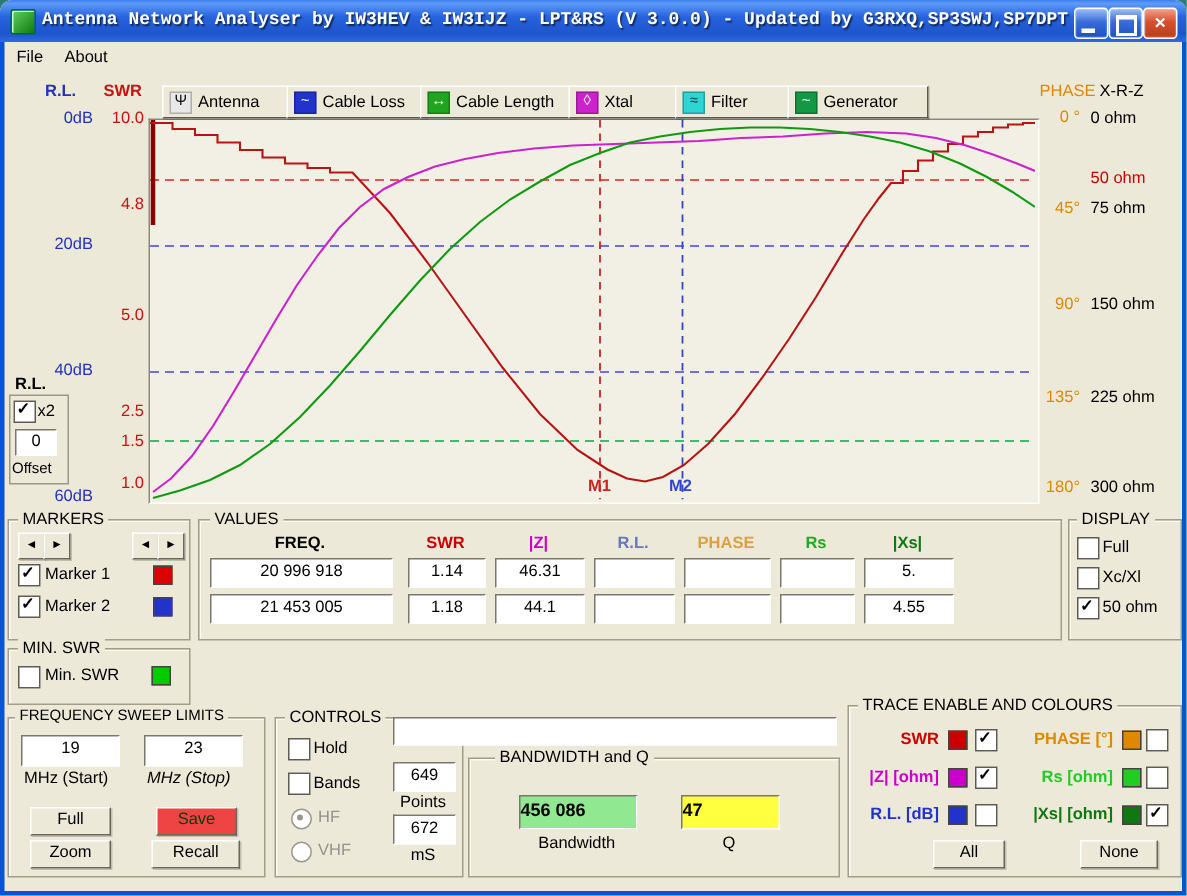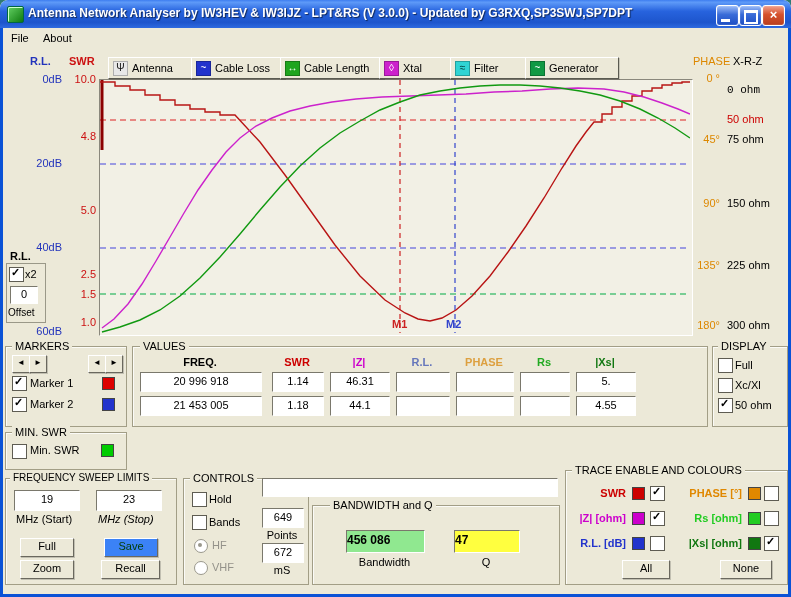--- a/index.html
+++ b/index.html
@@ -4,38 +4,38 @@
 <style>
   html,body{margin:0;padding:0;width:791px;height:597px;background:#2E7A74;font-family:"Liberation Sans",sans-serif;overflow:hidden;}
   #window{position:absolute;left:0;top:0;width:791px;height:597px;background:#ECE9D8;border-radius:8px 8px 0 0;overflow:hidden;}
   .edge{position:absolute;background:#0A52D6;z-index:60;}
   
   #titlebar{position:absolute;left:0;top:0;width:791px;height:28px;border-radius:7px 7px 0 0;
     background:linear-gradient(180deg,#3D7DF0 0%,#5E9AF8 8%,#2763DE 40%,#1D55CC 80%,#2E6AE0 100%);z-index:55;}
   #app-icon{position:absolute;left:7px;top:6px;width:15px;height:15px;border-radius:2px;
     background:linear-gradient(135deg,#63D063,#0E7A0E);border:1px solid #064;box-shadow:inset 1px 1px 0 #cfc;}
   #title-text{position:absolute;left:28px;top:0;height:28px;line-height:27px;color:#fff;font-size:12px;font-weight:bold;
-    text-shadow:1px 1px 1px rgba(0,0,0,.6);white-space:nowrap;}
+    text-shadow:1px 1px 1px rgba(0,0,0,.6);white-space:nowrap;font-family:Liberation Mono, monospace;}
   .winbtn{position:absolute;top:5px;width:21px;height:19px;border:1px solid #fff;border-radius:3px;box-shadow:inset 0 0 1px #fff;}
   .winbtn.blue{background:linear-gradient(#9CBCF8,#3A6CD8 45%,#1E4FC4);}
   .winbtn.red{background:linear-gradient(#F0A08C,#D6512C 45%,#B83E1E);}
   #btn-min{left:716px}#btn-max{left:739px}#btn-close{left:762px}
   .glyph-min{position:absolute;left:4px;bottom:3px;width:9px;height:3px;background:#fff;}
   .glyph-max{position:absolute;left:4px;top:4px;width:10px;height:9px;border:2px solid #fff;border-top-width:3px;}
   .glyph-close{position:absolute;left:0;top:0;width:100%;height:100%;color:#fff;font-size:13px;font-weight:bold;text-align:center;line-height:18px;}
   
   .menuitem{position:absolute;top:30px;height:16px;line-height:16px;font-size:11px;padding:0 7px;color:#000;}
   
   .lbl{position:absolute;font-size:11px;line-height:13px;color:#000;white-space:nowrap;}
   .lbl.gray{color:#94928A;}
   .frame{position:absolute;border:1px solid #A29E86;box-shadow:inset 1px 1px 0 rgba(255,255,255,.8);}
   .flabel{position:absolute;background:#ECE9D8;padding:0 3px;font-size:11px;line-height:12px;z-index:3;white-space:nowrap;}
   .btn{position:absolute;background:#ECE9D8;border:1px solid;border-color:#FFFFFF #6A685E #6A685E #FFFFFF;
     box-shadow:1px 1px 0 rgba(0,0,0,.18);font-size:11px;text-align:center;color:#000;}
-  .btn.save{background:#3b82f6;color:#053D05;}
+  .btn.save{background:#ef4444;color:#053D05;}
   .inputbox{position:absolute;background:#fff;border:1px solid;border-color:#7A786C #FFFFFF #FFFFFF #7A786C;
     font-size:11px;text-align:center;color:#000;}
   .cb{position:absolute;width:13px;height:13px;background:#fff;border:1px solid #5E5C52;z-index:4;}
   .cb .ck{position:absolute;left:1px;top:-2px;font-size:11px;font-weight:bold;color:#000;}
   .radio{position:absolute;width:12px;height:12px;border-radius:50%;background:#fff;border:1px solid #9A988C;}
   .radio .dot{position:absolute;left:3px;top:3px;width:4px;height:4px;border-radius:50%;background:#9A988C;}
   .swatch{position:absolute;width:11px;height:11px;border:1px solid #444;z-index:4;}
   
   #rl-title,#swr-title,#phase-title,#xrz-title{position:absolute;font-size:11px;font-weight:bold;}
   #rl-title{left:30px;top:55px;color:#2233BB;}
@@ -214,21 +214,21 @@
     <div class="tick swr" style="top: 130px;">4.8</div>
     <div class="tick swr" style="top: 204px;">5.0</div>
     <div class="tick swr" style="top: 268px;">2.5</div>
     <div class="tick swr" style="top: 288px;">1.5</div>
     <div class="tick swr" style="top: 316px;">1.0</div>
     <div class="tick phase" style="top: 72px;">0 °</div>
     <div class="tick phase" style="top: 133px;">45°</div>
     <div class="tick phase" style="top: 197px;">90°</div>
     <div class="tick phase" style="top: 259px;">135°</div>
     <div class="tick phase" style="top: 319px;">180°</div>
-    <div class="tick ohm" style="top: 84px; color: rgb(0, 0, 0); font-family: Liberation Mono, monospace;">0 ohm</div>
+    <div class="tick ohm" style="top: 73px; color: rgb(0, 0, 0);">0 ohm</div>
     <div class="tick ohm" style="top: 113px; color: rgb(204, 0, 0);">50 ohm</div>
     <div class="tick ohm" style="top: 133px; color: rgb(0, 0, 0);">75 ohm</div>
     <div class="tick ohm" style="top: 197px; color: rgb(0, 0, 0);">150 ohm</div>
     <div class="tick ohm" style="top: 259px; color: rgb(0, 0, 0);">225 ohm</div>
     <div class="tick ohm" style="top: 319px; color: rgb(0, 0, 0);">300 ohm</div>
     <div class="lbl" style="left: 392px; top: 318px; color: rgb(204, 34, 34); font-weight: bold; z-index: 6;">M1</div>
     <div class="lbl" style="left: 446px; top: 318px; color: rgb(51, 68, 204); font-weight: bold; z-index: 6;">M2</div>
     <div class="cb" style="left: 12px; top: 376px;">
       <span class="ck">✓</span>
     </div>

